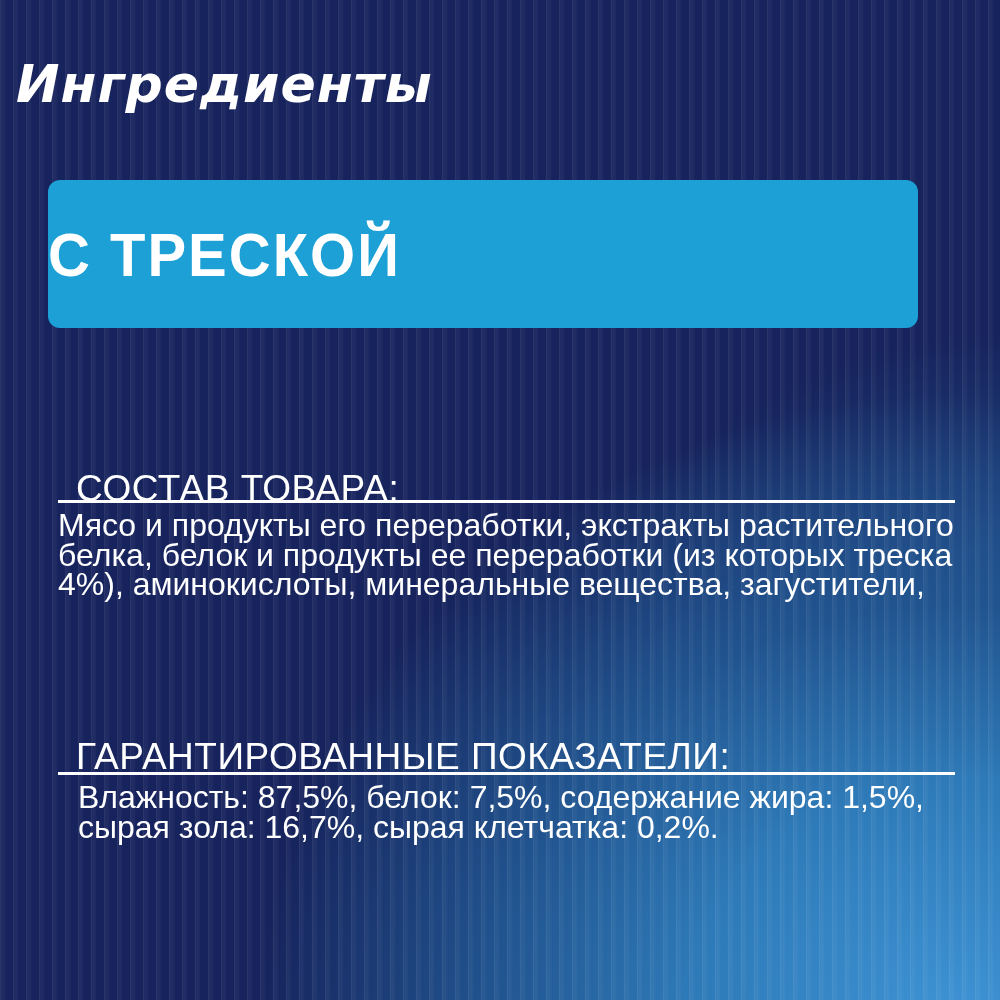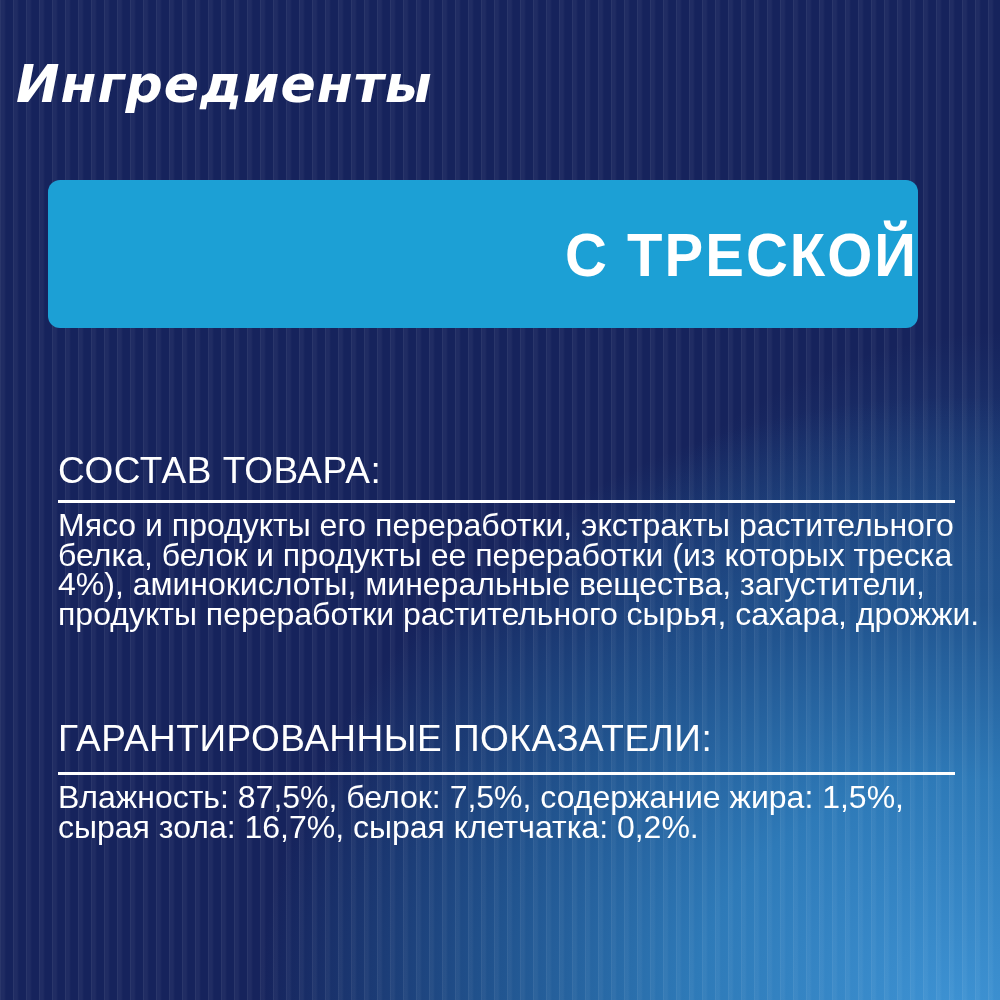--- a/index.html
+++ b/index.html
@@ -44,33 +44,33 @@
   .banner {
     position: absolute;
     top: 180px;
     left: 48px;
     width: 870px;
     height: 148px;
     background: #1ca0d5;
     border-radius: 12px;
     display: flex;
     align-items: center;
-    justify-content: flex-end;
+    justify-content: flex-start;
   }
   .banner-text {
     font-weight: bold;
     font-size: 58px;
     letter-spacing: 2px;
     color: #ffffff;
     transform: scaleY(1.05);
   }
   .section-heading {
     position: absolute;
     left: 58px;
-    margin: 0;
+    margin: 18px;
     font-weight: 400;
     font-size: 37px;
     letter-spacing: 0.5px;
     line-height: 44px;
     white-space: nowrap;
     color: #ffffff;
   }
   .heading-composition { top: 449px; }
   .heading-guaranteed  { top: 717px; }
   .rule {
@@ -85,21 +85,21 @@
   .body-block {
     position: absolute;
     left: 58px;
     margin: 0;
     font-size: 32px;
     line-height: 29.5px;
     letter-spacing: 0px;
     color: #ffffff;
   }
   .body-composition { top: 511px; }
-  .body-guaranteed  { top: 783px; }
+  .body-guaranteed  { top: 783px; margin-left: 20px; }
   .body-line {
     display: block;
     white-space: nowrap;
   }
 </style>
 </head>
 <body>
 
 <div class="page">
 
@@ -110,21 +110,20 @@
   </div>
 
   <h2 class="section-heading heading-composition">СОСТАВ ТОВАРА:</h2>
 
   <div class="rule rule-composition"></div>
 
   <p class="body-block body-composition">
     <span class="body-line">Мясо и продукты его переработки, экстракты растительного</span>
     <span class="body-line">белка, белок и продукты ее переработки (из которых треска</span>
     <span class="body-line">4%), аминокислоты, минеральные вещества, загустители,</span>
-    <span class="body-line">продукты переработки растительного сырья, сахара, дрожжи.</span>
   </p>
 
   <h2 class="section-heading heading-guaranteed">ГАРАНТИРОВАННЫЕ ПОКАЗАТЕЛИ:</h2>
 
   <div class="rule rule-guaranteed"></div>
 
   <p class="body-block body-guaranteed">
     <span class="body-line">Влажность: 87,5%, белок: 7,5%, содержание жира: 1,5%,</span>
     <span class="body-line">сырая зола: 16,7%, сырая клетчатка: 0,2%.</span>
   </p>

